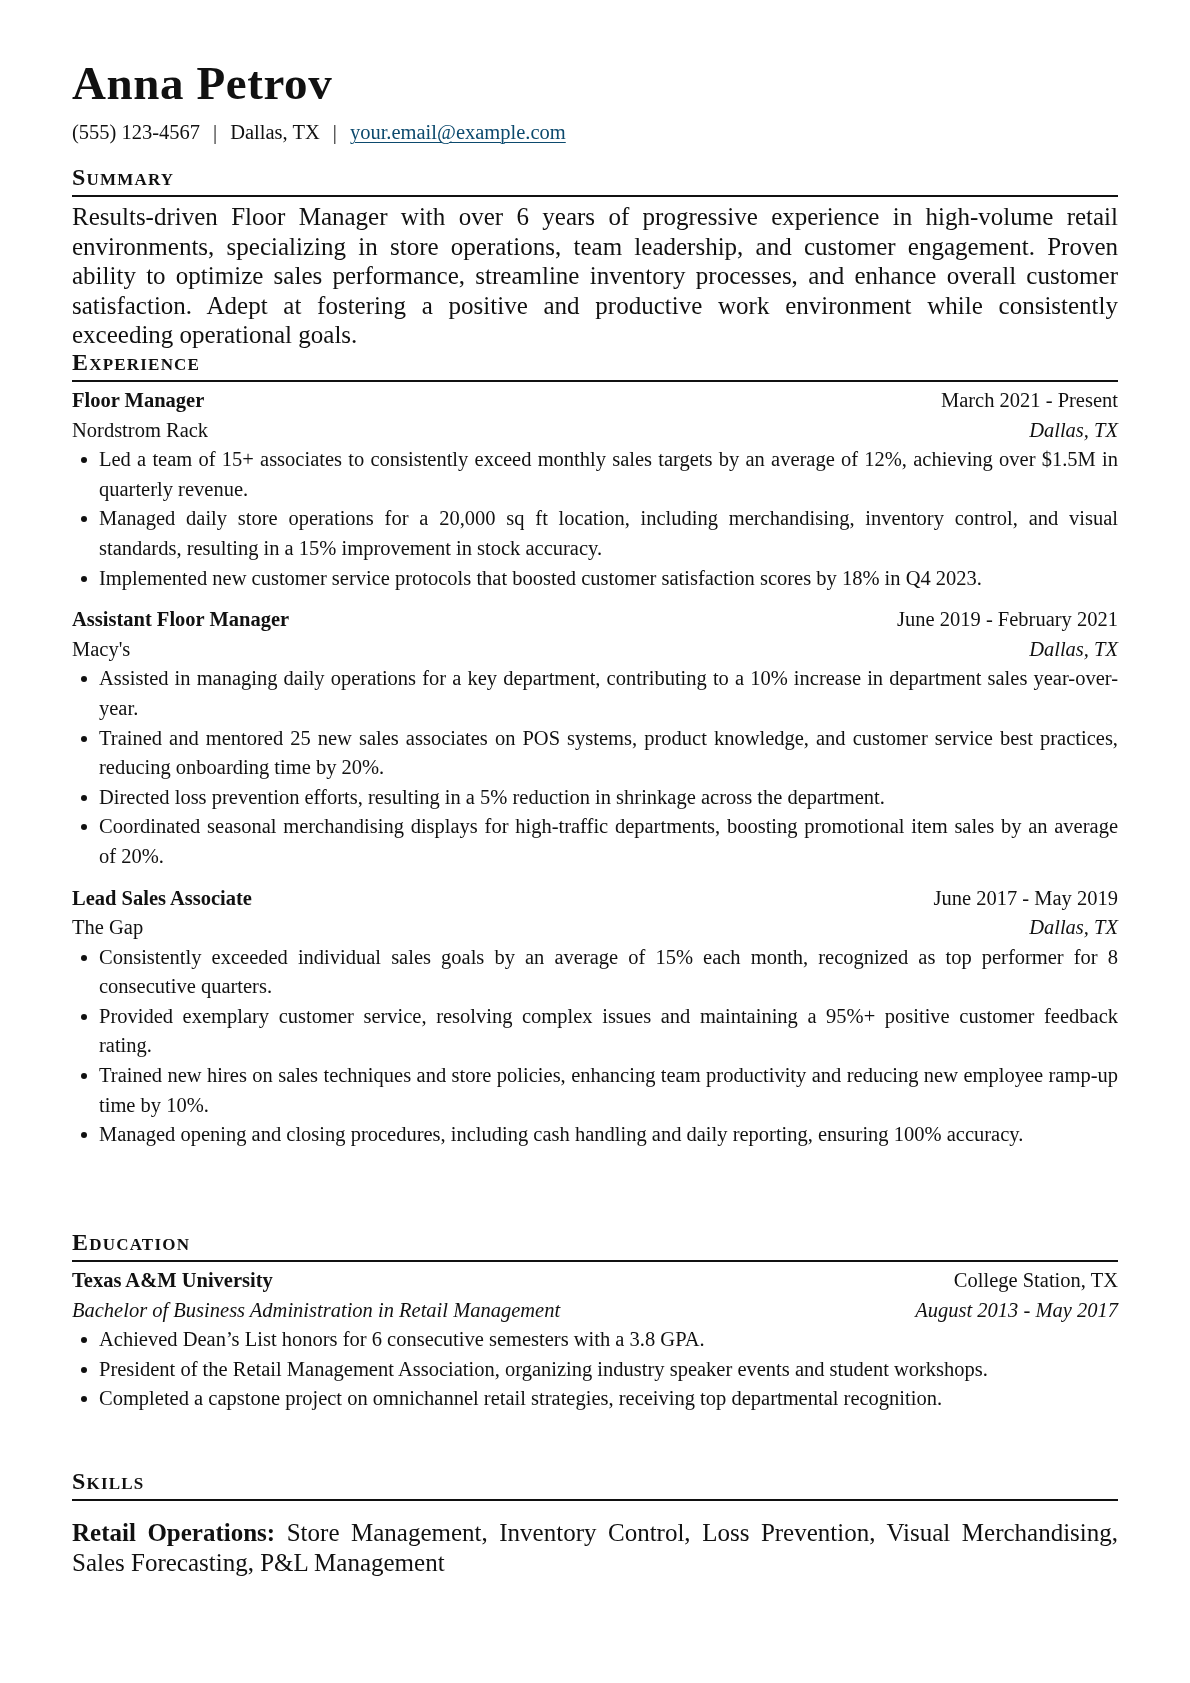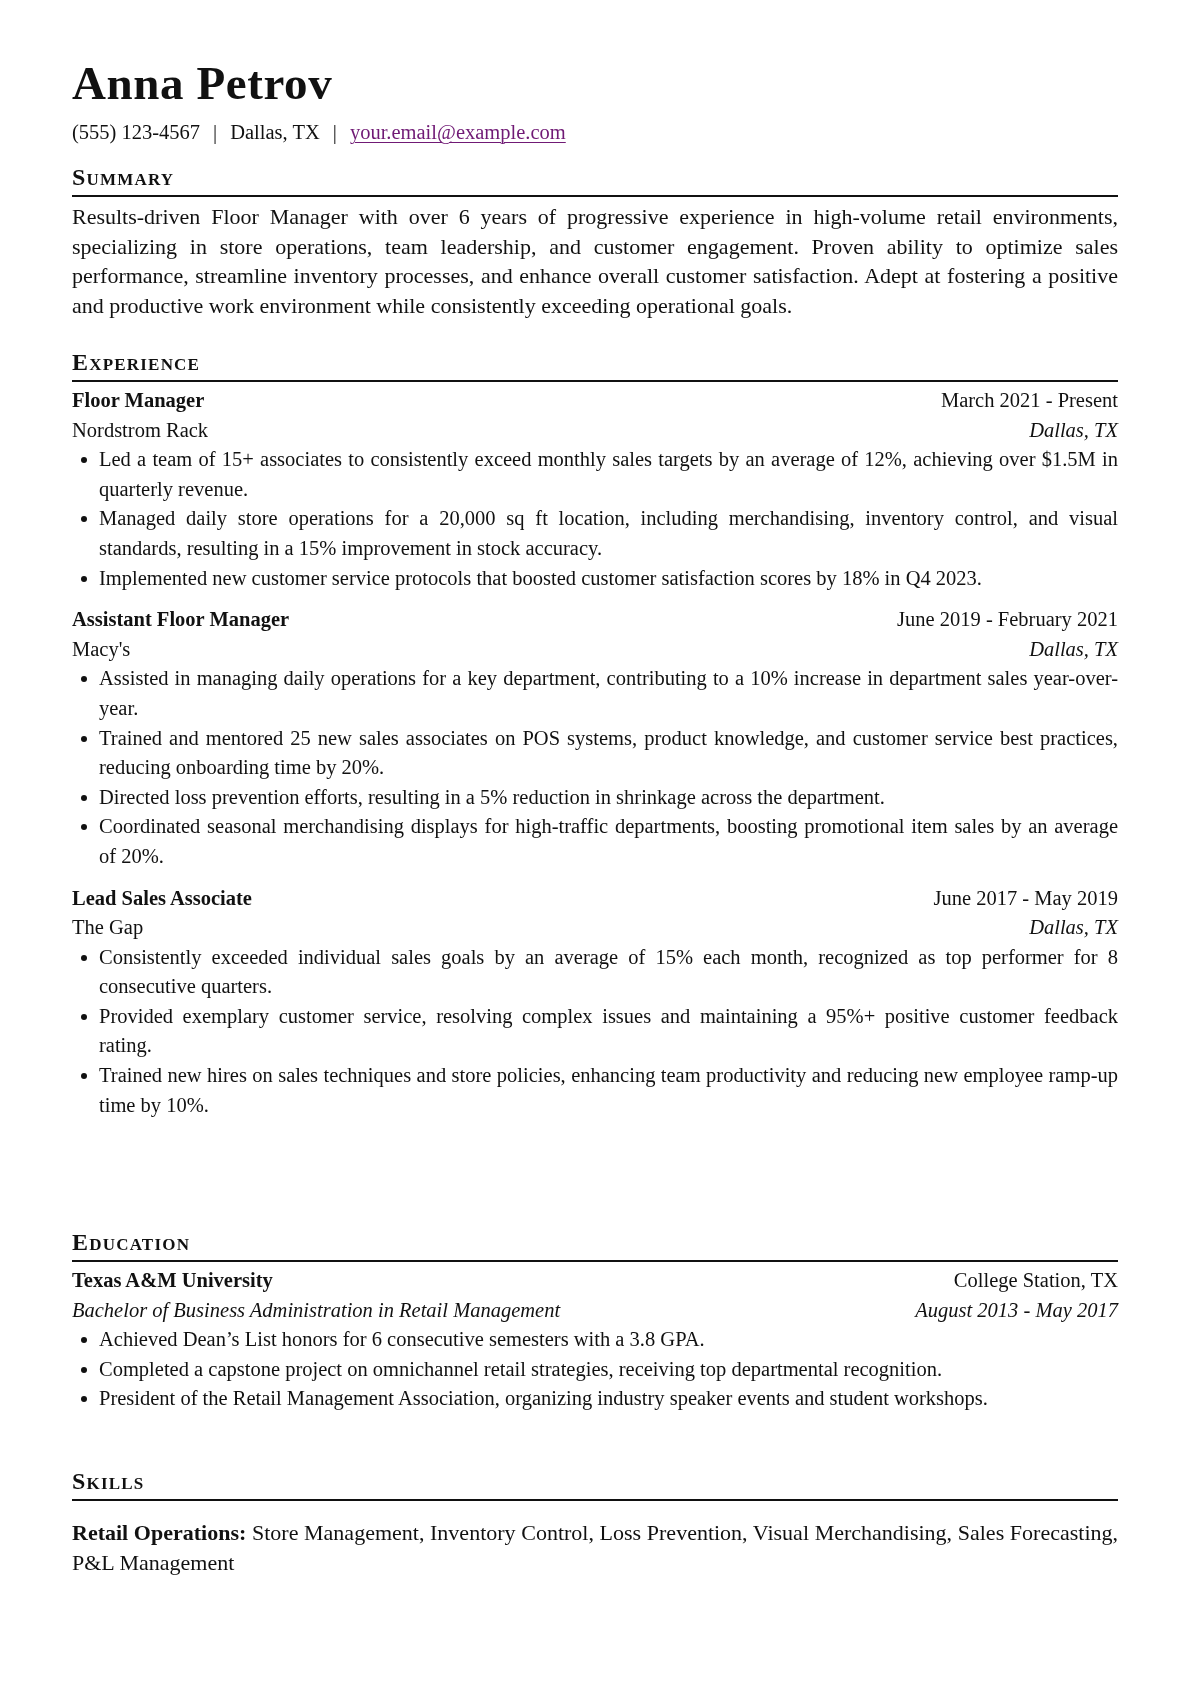--- a/index.html
+++ b/index.html
@@ -12,30 +12,30 @@
   .name {
     position: absolute; top: 58px; left: 0;
     font-size: 47px; font-weight: bold; letter-spacing: 0.6px; line-height: 50px;
     margin: 0;
   }
   .contact {
     position: absolute; top: 118px; left: 0;
     font-size: 20.5px; line-height: 28px; white-space: nowrap;
   }
   .contact .sep { display: inline-block; margin: 0 13px; }
-  .contact a { color: #701a75; text-decoration: underline; text-underline-offset: 3px; text-decoration-thickness: 1px; }
+  .contact a { color: #0c4a6e; text-decoration: underline; text-underline-offset: 3px; text-decoration-thickness: 1px; }
 
   .section { position: absolute; left: 0; width: 1046px; }
   .sec-title {
     font-size: 24px; font-weight: bold; font-variant: small-caps; letter-spacing: 1.2px;
     line-height: 30px; height: 30px; margin: 0;
   }
   .rule { height: 0; border-top: 2px solid #111; margin-top: 3px; }
   .body-text {
-    font-size: 22px; line-height: 29.6px; text-align: justify; hyphens: auto; margin: 0;
+    font-size: 25px; line-height: 29.6px; text-align: justify; hyphens: auto; margin: 0;
     padding-top: 1px;
   }
   .row { display: flex; justify-content: space-between; font-size: 20.5px; line-height: 29.6px; white-space: nowrap; }
   .bold { font-weight: bold; }
   .ital { font-style: italic; }
   .job { margin-top: 1px; }
   .job + .job { margin-top: 12px; }
   ul.bullets { list-style: none; margin: 0; padding: 0; }
   ul.bullets li {
     position: relative; padding-left: 27px; font-size: 20.5px; line-height: 29.6px;
@@ -105,40 +105,41 @@
         <span>June 2017 - May 2019</span>
       </div>
       <div class="row">
         <span>The Gap</span>
         <span class="ital">Dallas, TX</span>
       </div>
       <ul class="bullets">
         <li><span class="dot"></span><span>Consistently exceeded individual sales goals by an average of 15% each month, recognized as top performer for 8 consecutive quarters.</span></li>
         <li><span class="dot"></span><span>Provided exemplary customer service, resolving complex issues and maintaining a 95%+ positive customer feedback rating.</span></li>
         <li><span class="dot"></span><span>Trained new hires on sales techniques and store policies, enhancing team productivity and reducing new employee ramp-up time by 10%.</span></li>
+        <li><span class="dot"></span><span>Managed opening and closing procedures, including cash handling and daily reporting, ensuring 100% accuracy.</span></li>
       </ul>
     </div>
   </div>
 
   <div class="section" style="top:1227px;">
     <h2 class="sec-title">Education</h2>
     <div class="rule"></div>
     <div style="margin-top:4px;">
       <div class="row">
         <span class="bold">Texas A&amp;M University</span>
         <span>College Station, TX</span>
       </div>
       <div class="row">
         <span class="ital">Bachelor of Business Administration in Retail Management</span>
         <span class="ital">August 2013 - May 2017</span>
       </div>
       <ul class="bullets">
         <li><span class="dot"></span><span>Achieved Dean’s List honors for 6 consecutive semesters with a 3.8 GPA.</span></li>
+        <li><span class="dot"></span><span>President of the Retail Management Association, organizing industry speaker events and student workshops.</span></li>
         <li><span class="dot"></span><span>Completed a capstone project on omnichannel retail strategies, receiving top departmental recognition.</span></li>
-        <li><span class="dot"></span><span>President of the Retail Management Association, organizing industry speaker events and student workshops.</span></li>
       </ul>
     </div>
   </div>
 
   <div class="section" style="top:1466px;">
     <h2 class="sec-title">Skills</h2>
     <div class="rule"></div>
     <p class="body-text" style="margin-top:16px;"><span class="bold">Retail Operations:</span> <span>Store Management, Inventory Control, Loss Prevention, Visual Merchandising, Sales Forecasting, P&amp;L Management</span></p>
   </div>
 

